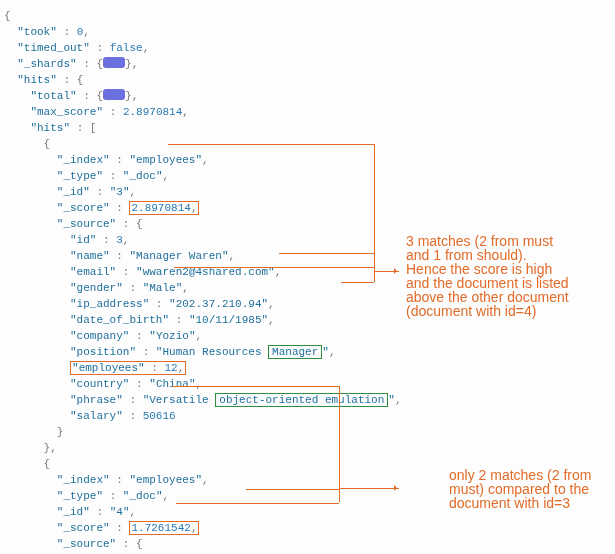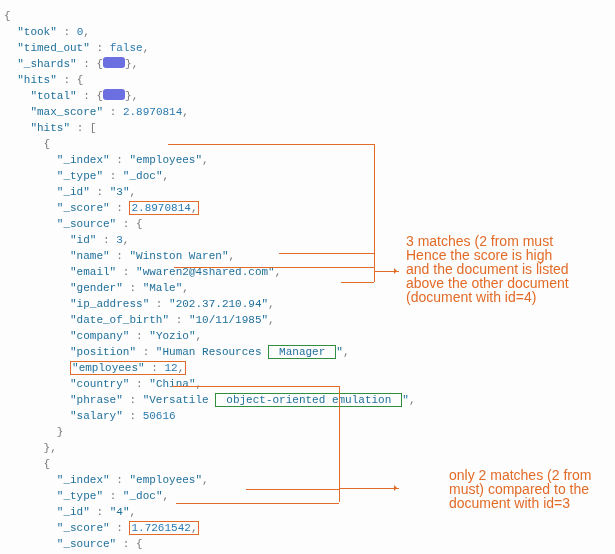--- a/index.html
+++ b/index.html
@@ -13,21 +13,21 @@
     width: 615px;
     box-sizing: border-box;
   }
   .line { white-space: pre; color: #666; height: 16px; }
   .key { color: #1f6f9b; }
   .str { color: #1f6f9b; }
   .num { color: #2a7ab0; }
   .bool { color: #2a7ab0; margin-top: 8px; }
   .pun { color: #777; }
   .boxred { border: 1.5px solid #e26b28; padding: 0 1px; display: inline-block; line-height: 12px; text-align: center; }
-  .boxgrn { border: 1.2px solid #2f8f3f; padding: 0 10px; display: inline-block; line-height: 12px; text-align: right; }
+  .boxgrn { border: 1.2px solid #2f8f3f; padding: 0 3px; display: inline-block; line-height: 12px; text-align: right; }
   .badge {
     display: inline-block;
     width: 22px;
     height: 11px;
     background: #6b6fe0;
     border-radius: 3px;
     vertical-align: -1px;
   }
   .arrow {
     position: absolute;
@@ -61,20 +61,21 @@
     height: 1px;
     background: #e26b28;
   }
 </style>
 </head>
 <body>
 <div class="root">
 
 <div class="note" style="left:402px; top:226px;">
   <div>3 matches (2 from must</div>
+  <div>and 1 from should).</div>
   <div>Hence the score is high</div>
   <div>and the document is listed</div>
   <div>above the other document</div>
   <div>(document with id=4)</div>
 </div>
 
 <div class="note" style="left:402px; top:460px;margin-left:43px;">
   <div>only 2 matches (2 from</div>
   <div>must) compared to the</div>
   <div>document with id=3</div>
@@ -101,21 +102,21 @@
 <div class="line">    <span class="key">"<span>total</span>"</span> <span class="pun">:</span> <span class="pun">{</span><span class="badge"></span><span class="pun">},</span></div>
 <div class="line">    <span class="key">"<span>max_score</span>"</span> <span class="pun">:</span> <span class="num">2.8970814</span><span class="pun">,</span></div>
 <div class="line">    <span class="key">"<span>hits</span>"</span> <span class="pun">:</span> <span class="pun">[</span></div>
 <div class="line">      <span class="pun">{</span></div>
 <div class="line">        <span class="key">"_index"</span> <span class="pun">:</span> <span class="str">"<span>employees</span>"</span><span class="pun">,</span></div>
 <div class="line">        <span class="key">"_type"</span> <span class="pun">:</span> <span class="str">"<span>_doc</span>"</span><span class="pun">,</span></div>
 <div class="line">        <span class="key">"_id"</span> <span class="pun">:</span> <span class="str">"<span>3</span>"</span><span class="pun">,</span></div>
 <div class="line">        <span class="key">"_score"</span> <span class="pun">:</span> <span class="boxred"><span class="num">2.8970814</span><span class="pun">,</span></span></div>
 <div class="line">        <span class="key">"_source"</span> <span class="pun">:</span> <span class="pun">{</span></div>
 <div class="line">          <span class="key">"id"</span> <span class="pun">:</span> <span class="num">3</span><span class="pun">,</span></div>
-<div class="line">          <span class="key">"name"</span> <span class="pun">:</span> <span class="str">"<span>Winston Waren</span>"</span><span class="pun">,</span></div>
+<div class="line">          <span class="key">"name"</span> <span class="pun">:</span> <span class="str">"<span>Manager Waren</span>"</span><span class="pun">,</span></div>
 <div class="line">          <span class="key">"email"</span> <span class="pun">:</span> <span class="str">"<span>wwaren2@4shared.com</span>"</span><span class="pun">,</span></div>
 <div class="line">          <span class="key">"gender"</span> <span class="pun">:</span> <span class="str">"<span>Male</span>"</span><span class="pun">,</span></div>
 <div class="line">          <span class="key">"ip_address"</span> <span class="pun">:</span> <span class="str">"<span>202.37.210.94</span>"</span><span class="pun">,</span></div>
 <div class="line">          <span class="key">"date_of_birth"</span> <span class="pun">:</span> <span class="str">"<span>10/11/1985</span>"</span><span class="pun">,</span></div>
 <div class="line">          <span class="key">"company"</span> <span class="pun">:</span> <span class="str">"<span>Yozio</span>"</span><span class="pun">,</span></div>
 <div class="line">          <span class="key">"position"</span> <span class="pun">:</span> <span class="str">"<span>Human Resources </span><span class="boxgrn">Manager</span>"</span><span class="pun">,</span></div>
 <div class="line">          <span class="boxred"><span class="key">"<span>employees</span>"</span> <span class="pun">:</span> <span class="num">12</span><span class="pun">,</span></span></div>
 <div class="line">          <span class="key">"country"</span> <span class="pun">:</span> <span class="str">"<span>China</span>"</span><span class="pun">,</span></div>
 <div class="line">          <span class="key">"phrase"</span> <span class="pun">:</span> <span class="str">"<span>Versatile </span><span class="boxgrn">object-oriented emulation</span>"</span><span class="pun">,</span></div>
 <div class="line">          <span class="key">"salary"</span> <span class="pun">:</span> <span class="num">50616</span></div>

